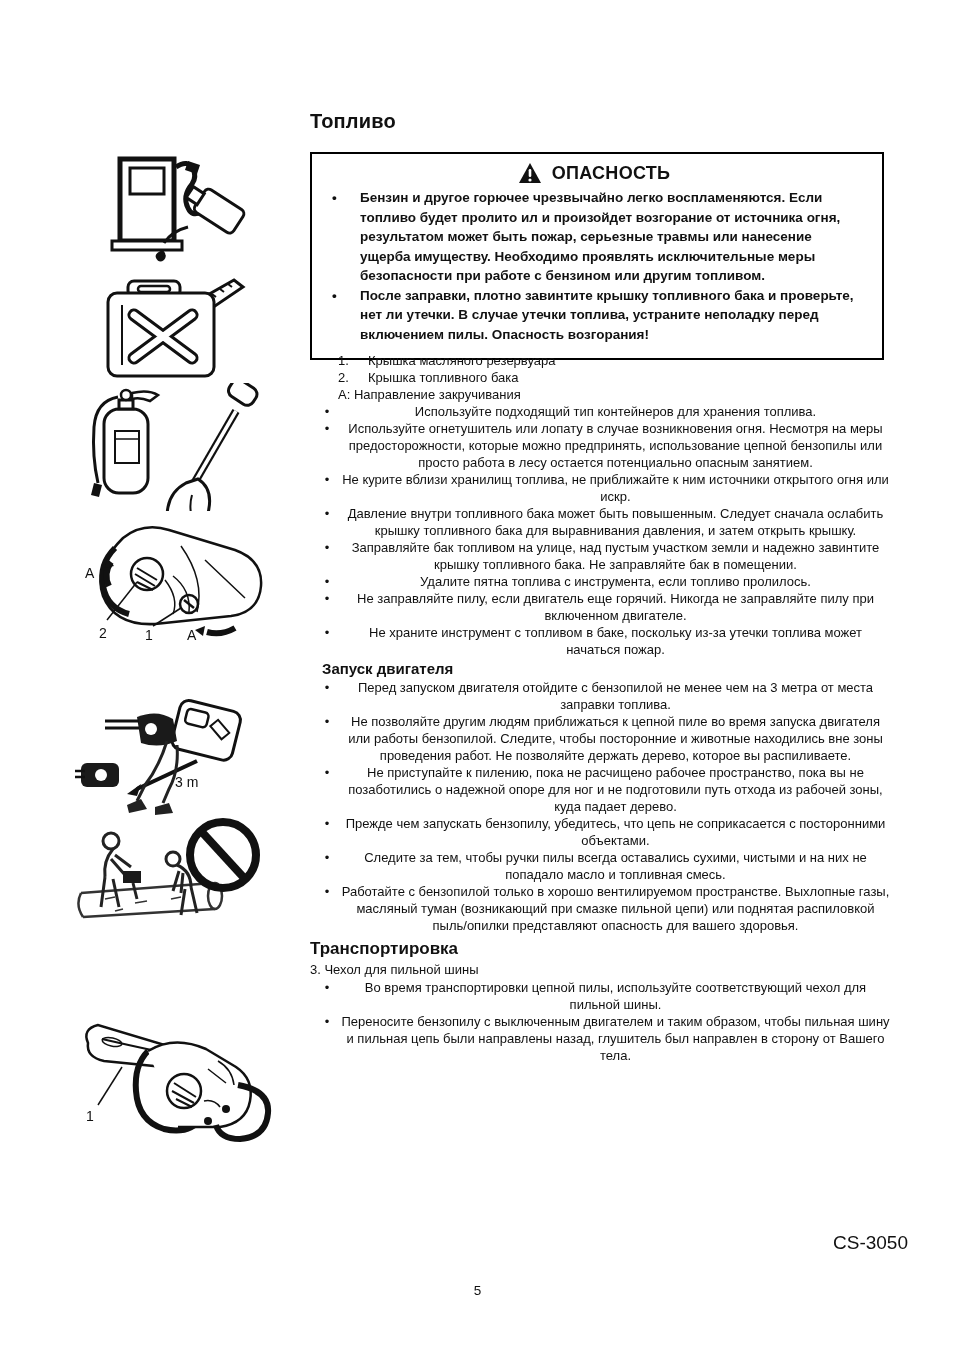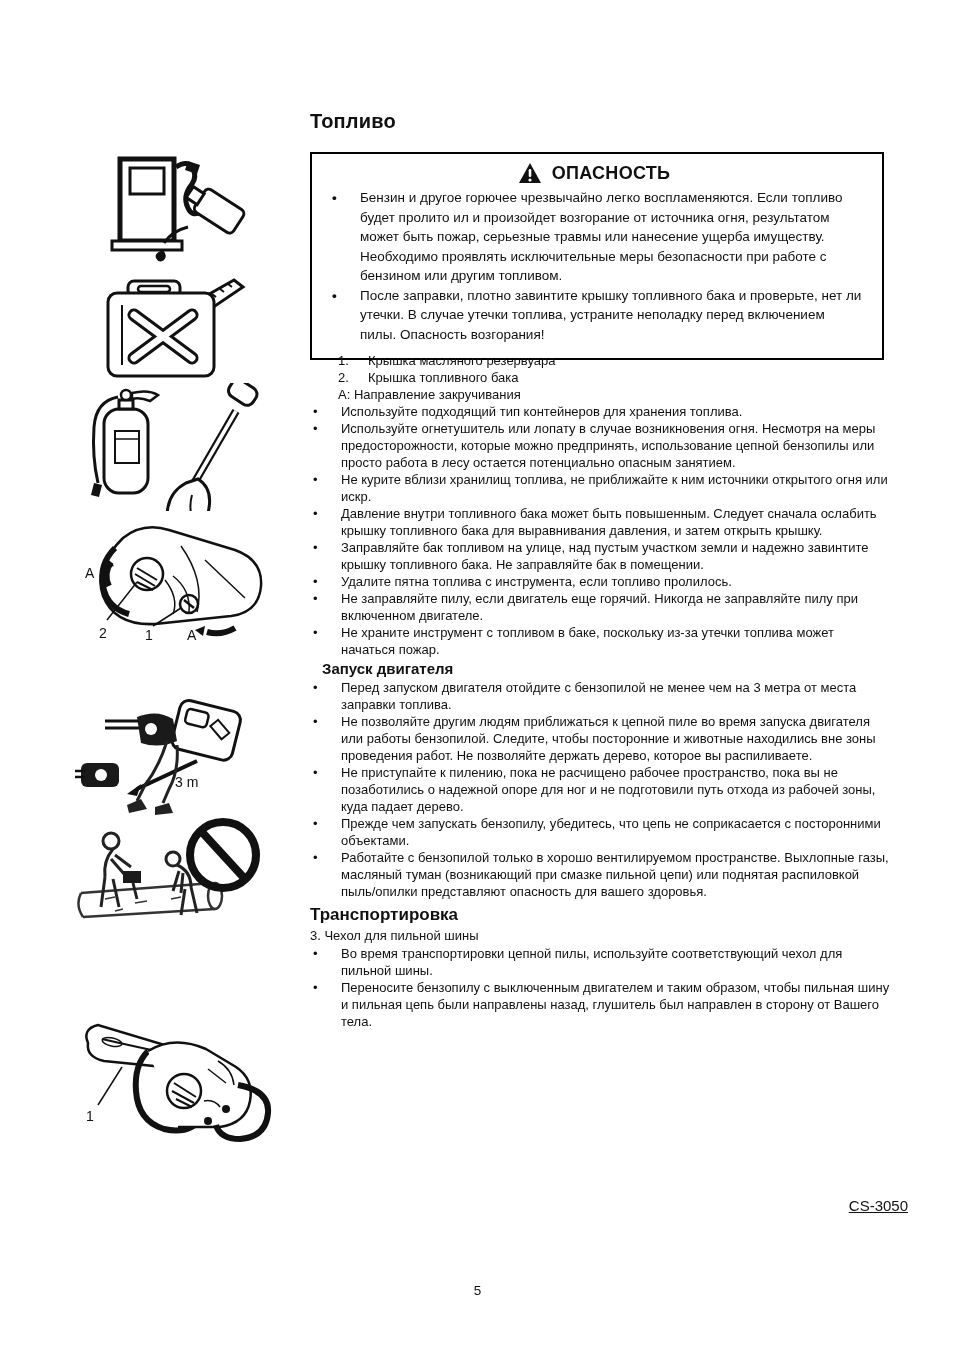--- a/index.html
+++ b/index.html
@@ -22,42 +22,42 @@
   }
   .warnhead{
     display:flex;align-items:center;justify-content:center;
     gap:10px;margin:2px 0 4px 0;
   }
   .warnhead .wtitle{font-size:18px;font-weight:bold;letter-spacing:.3px;}
   .warnrow{display:flex;}
   .warnrow + .warnrow{margin-top:0;}
   .warnrow .wdot{flex:0 0 28px;text-align:left;padding-left:8px;font-weight:bold;font-size:13.5px;line-height:19.5px;}
   .warnrow .wdot::before{content:"\2022";}
-  .warnrow p{margin:0;font-size:13.5px;line-height:19.5px;font-weight:normal;}
+  .warnrow p{margin:0;font-size:13.5px;line-height:19.5px;font-weight:bold;}
   
   .col{
     position:absolute;left:310px;top:352px;width:580px;
     font-size:13px;line-height:17px;
   }
   .legendrow{display:flex;padding-left:28px;}
   .legendrow .lnum{flex:0 0 30px;}
   .legendnote{padding-left:28px;}
-  .brow{display:flex;}
+  .brow{display:flex;text-align:center;}
   .brow .dot{flex:0 0 28px;padding-left:3px;}
   .brow .dot::before{content:"\2022";}
   .brow p{margin:0;flex:1;}
   .h-engine{
     margin:1px 0 1px 12px;font-size:15px;font-weight:bold;line-height:19px;
   }
   .h-transport{
     margin:4px 0 2px 0;font-size:17px;font-weight:bold;line-height:21px;
   }
   .note{margin:0 0 1px 0;}
   
-  .model{position:absolute;right:47px;top:1197px;font-size:15px;text-decoration:underline;}
+  .model{position:absolute;right:47px;top:1232px;font-size:19px;}
   .pagenum{position:absolute;left:0;width:955px;top:1283px;text-align:center;font-size:13.5px;}
   
   .fig{position:absolute;}
   .fig text{font-family:"Liberation Sans","DejaVu Sans",sans-serif;}
 </style>
 </head>
 <body>
 
 <div class="page">
 
@@ -284,20 +284,24 @@
     <div class="brow">
         <span class="dot"></span>
         <p>Не приступайте к пилению, пока не расчищено рабочее пространство, пока вы не позаботились о надежной опоре для ног и не подготовили путь отхода из рабочей зоны, куда падает дерево.</p>
       </div>
     <div class="brow">
         <span class="dot"></span>
         <p>Прежде чем запускать бензопилу, убедитесь, что цепь не соприкасается с посторонними объектами.</p>
       </div>
     <div class="brow">
         <span class="dot"></span>
+        <p>Следите за тем, чтобы ручки пилы всегда оставались сухими, чистыми и на них не попадало масло и топливная смесь.</p>
+      </div>
+    <div class="brow">
+        <span class="dot"></span>
         <p>Работайте с бензопилой только в хорошо вентилируемом пространстве. Выхлопные газы, масляный туман (возникающий при смазке пильной цепи) или поднятая распиловкой пыль/опилки представляют опасность для вашего здоровья.</p>
       </div>
 
     <h2 class="h-transport">Транспортировка</h2>
     <p class="note">3. Чехол для пильной шины</p>
 
     <div class="brow">
         <span class="dot"></span>
         <p>Во время транспортировки цепной пилы, используйте соответствующий чехол для пильной шины.</p>
       </div>

